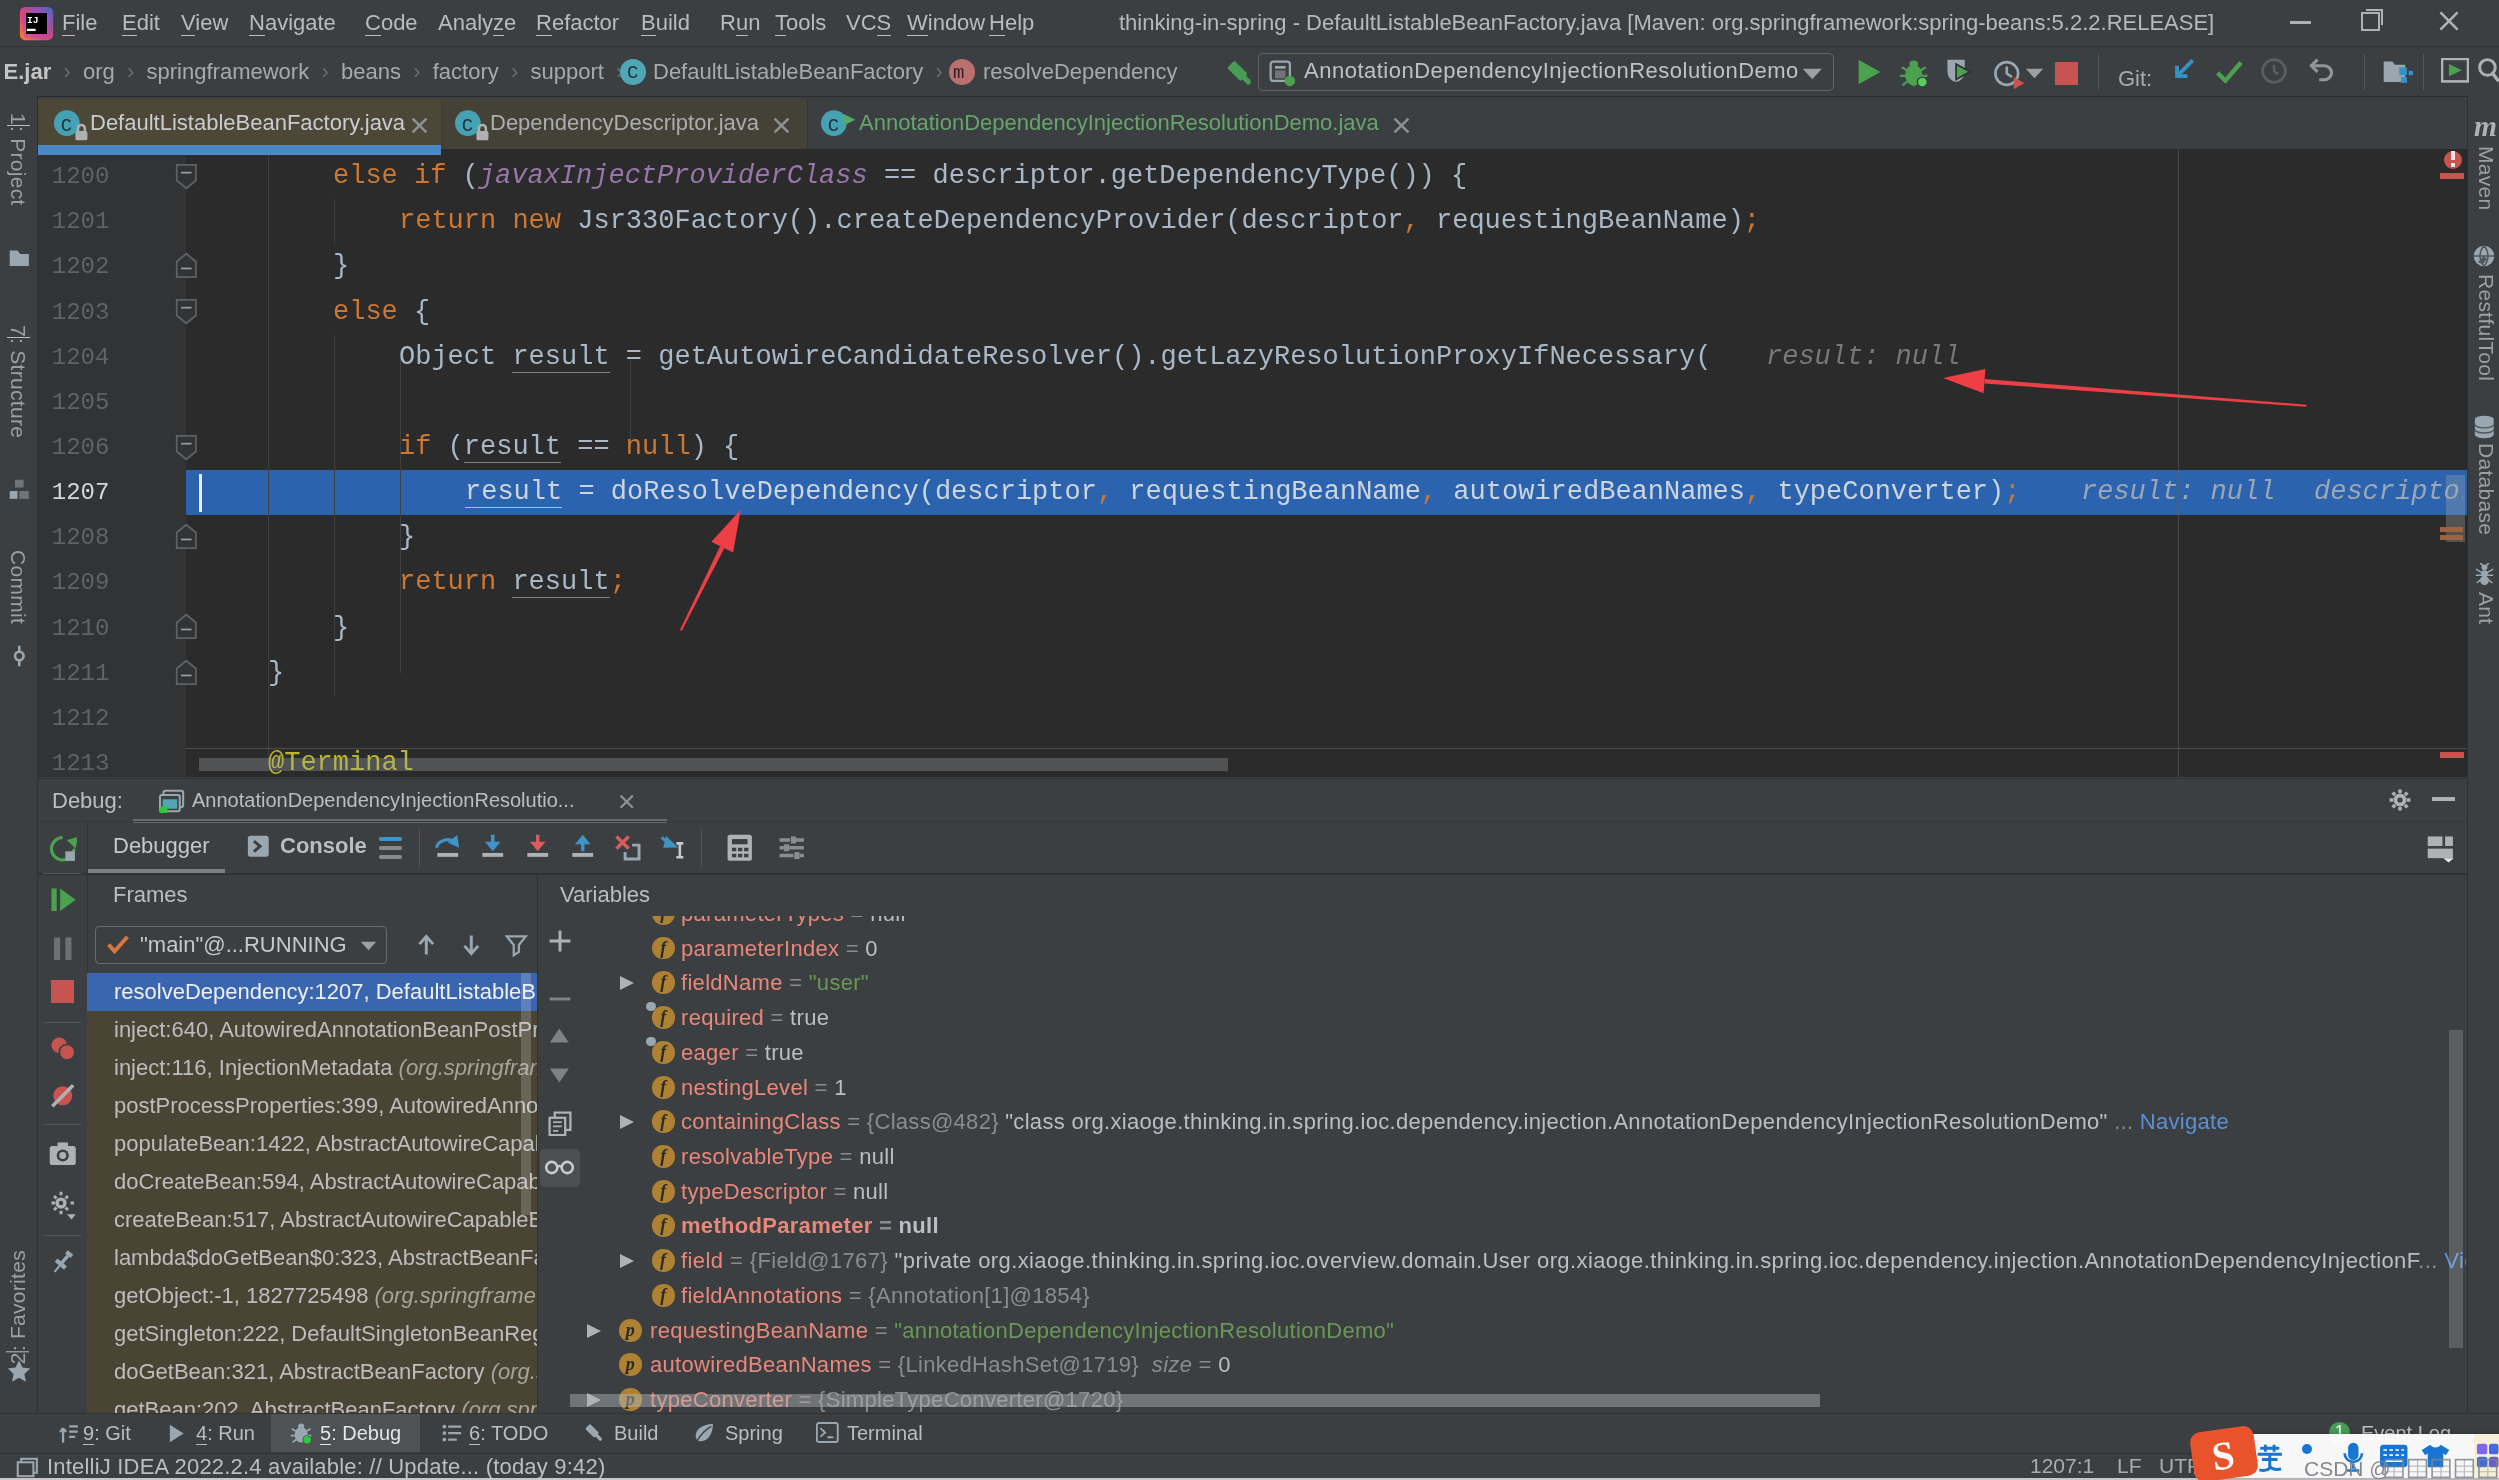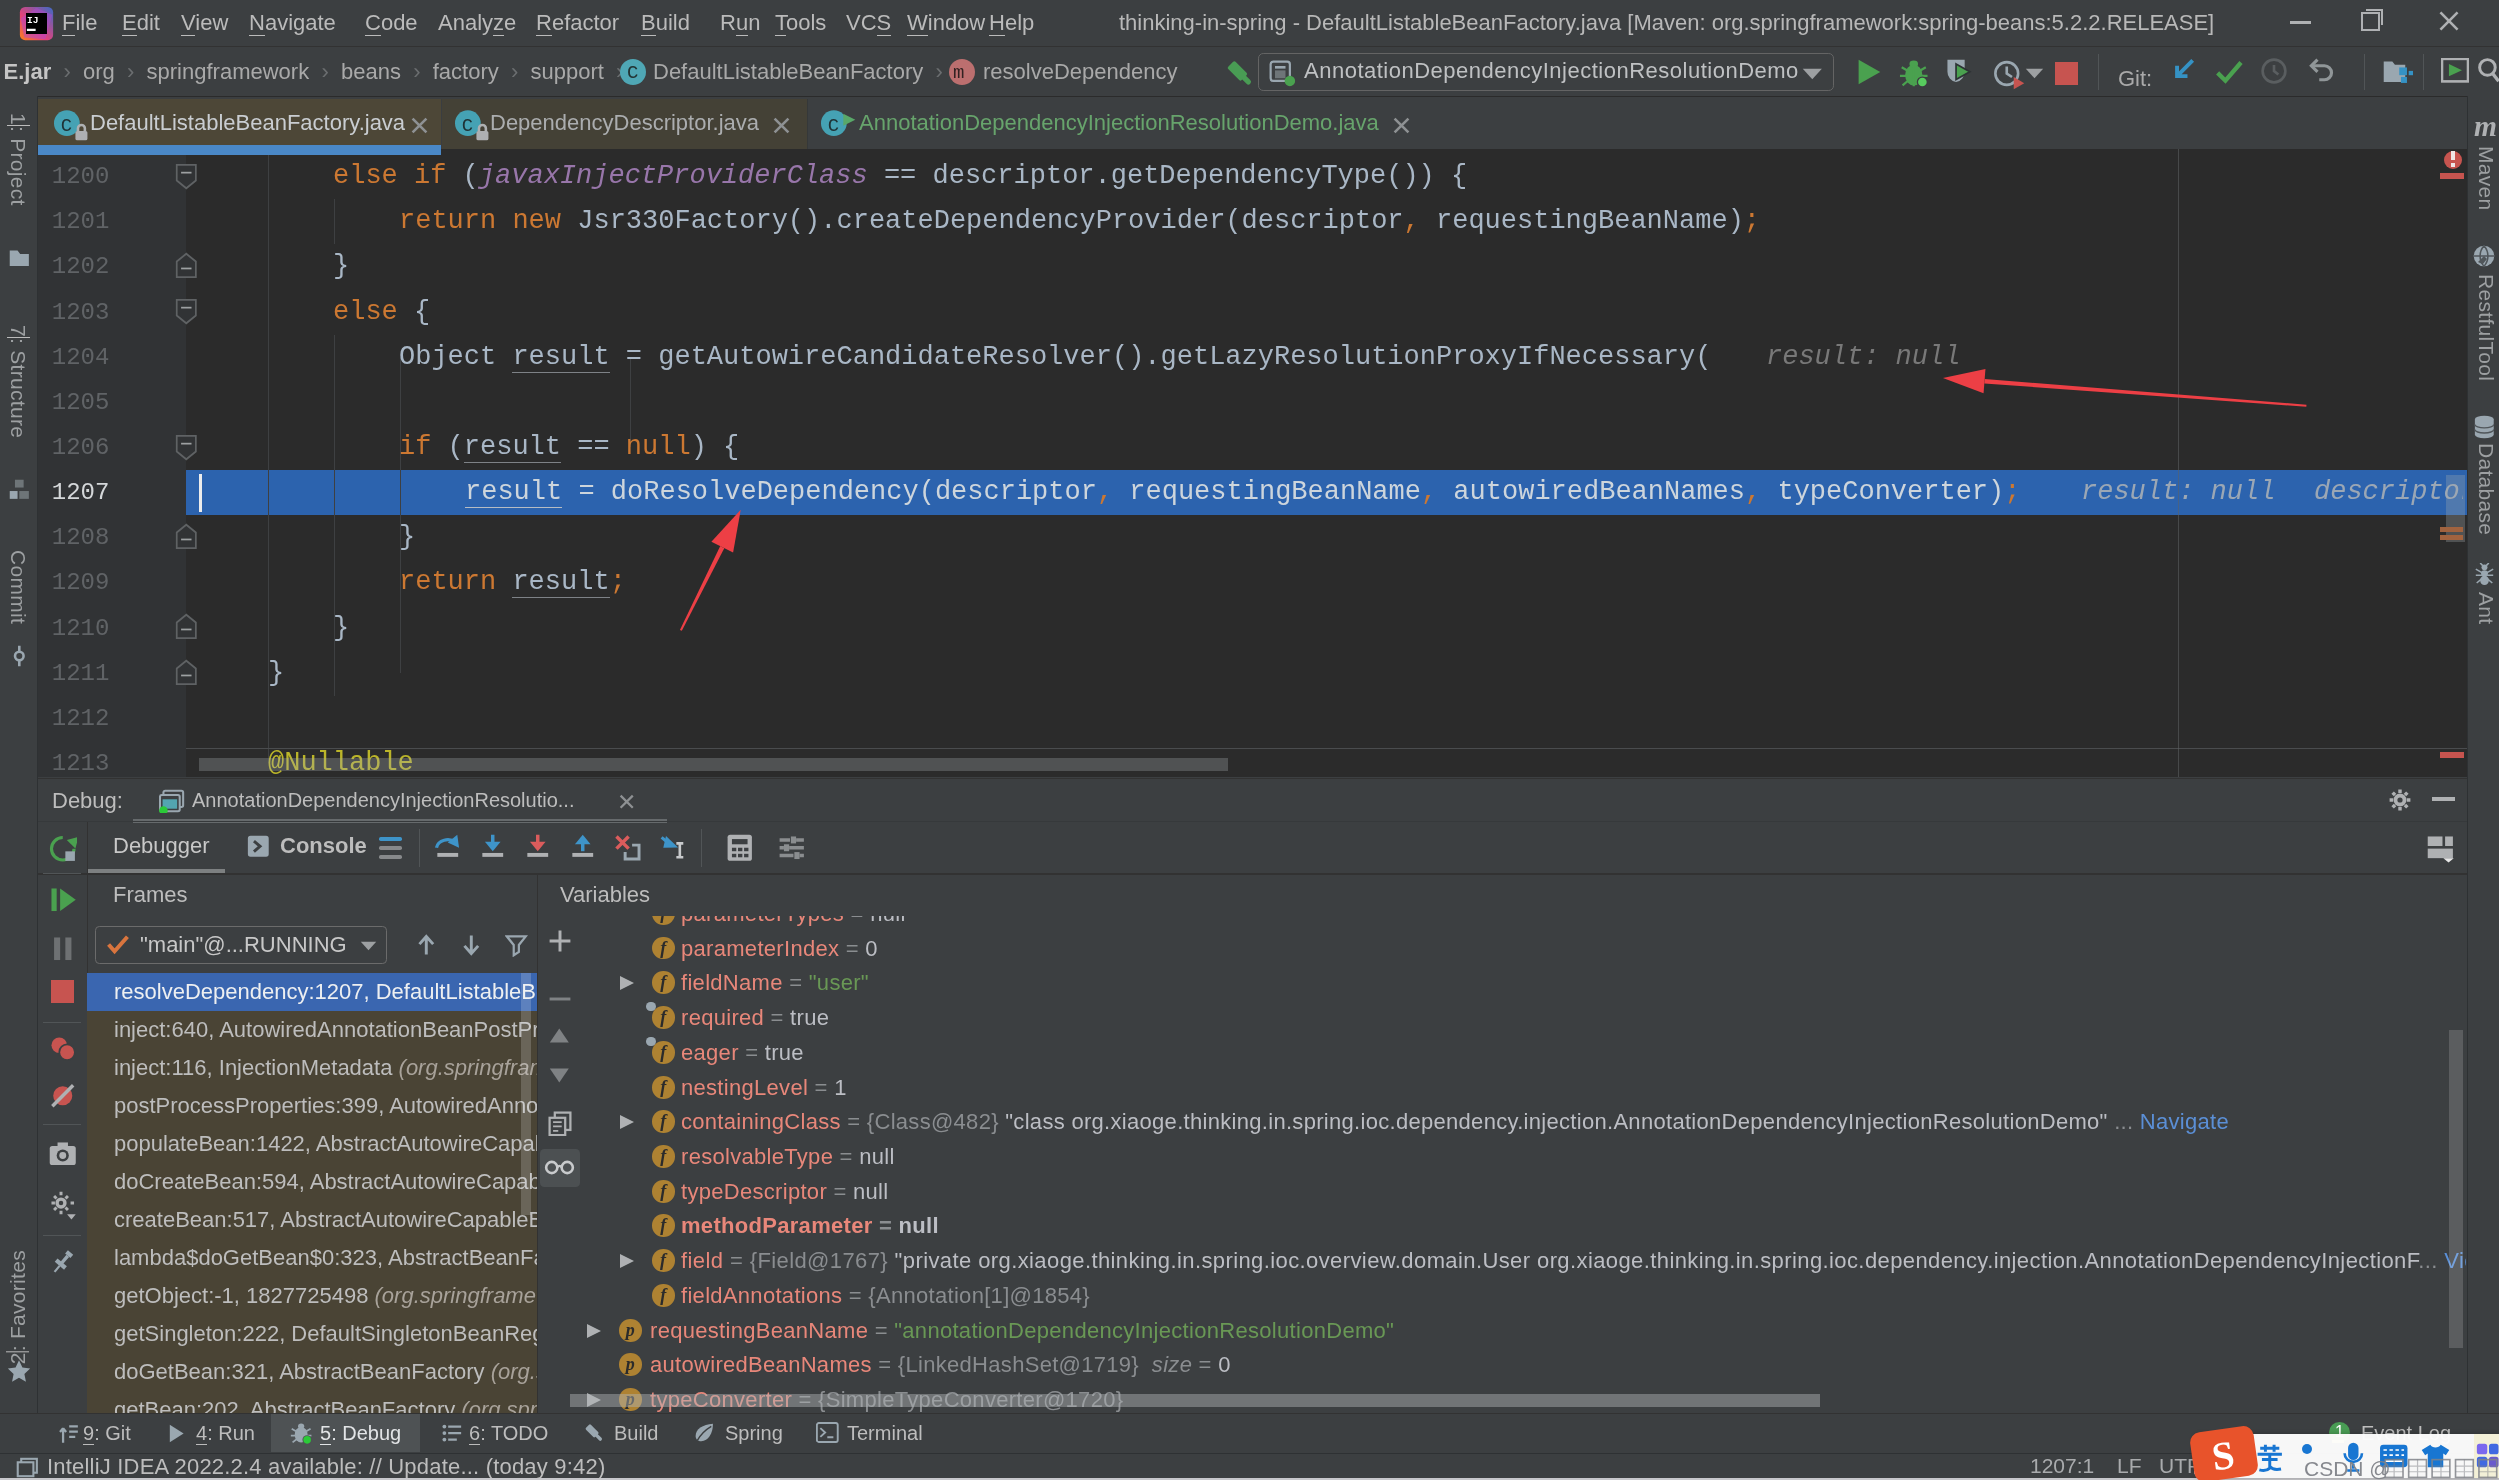--- a/index.html
+++ b/index.html
@@ -286,21 +286,21 @@
   <div class="abs cl" style="left:361px;top:186px;">Object <span class="res">result</span> = getAutowireCandidateResolver().getLazyResolutionProxyIfNecessary(</div>
   <div class="abs cl hint" style="left:1728px;top:186px;">result: null</div>
   <div class="abs cl" style="left:427px;top:321px;color:#CDD5DC;"><span class="res" style="color:#CDD5DC;border-bottom-color:#B6BCC3;">result</span> = doResolveDependency(descriptor<i class="kw">,</i> requestingBeanName<i class="kw">,</i> autowiredBeanNames<i class="kw">,</i> typeConverter)<i class="kw">;</i></div>
   <div class="abs cl" style="left:361px;top:276px;"><i class="kw">if</i> (<span class="res">result</span> == <i class="kw">null</i>) {</div>
   <div class="abs cl hint" style="left:2043px;top:321px;color:#9BA7B5;">result: null</div>
   <div class="abs cl hint" style="left:2276px;top:321px;color:#9BA7B5;width:149px;overflow:hidden;">descriptor</div>
   <div class="abs cl" style="left:361px;top:366px;">}</div>
   <div class="abs cl" style="left:361px;top:411px;"><i class="kw">return</i> <span class="res">result</span><i class="kw">;</i></div>
   <div class="abs cl" style="left:295px;top:457px;">}</div>
   <div class="abs cl" style="left:230px;top:502px;">}</div>
-  <div class="abs cl" style="left:230px;top:592px;color:#BBB529;">@Nullable</div>
+  <div class="abs cl" style="left:230px;top:592px;color:#BBB529;">@Terminal</div>
 
   <div class="abs" style="left:161px;top:325px;width:2.6px;height:38px;background:#ECECEC;"></div>
 
   <div class="abs" style="left:148px;top:599px;width:2281px;height:0.9px;background:#4A4C4E;"></div>
 
   <div class="abs" style="left:2140px;top:0;width:0.9px;height:628px;background:rgba(95,98,100,0.55);"></div>
 
   <div class="abs" style="left:161px;top:609px;width:1029px;height:13px;background:rgba(166,172,176,0.30);"></div>
   <div class="abs" style="left:2408px;top:326px;width:19px;height:67px;background:rgba(166,172,176,0.30);"></div>
 

